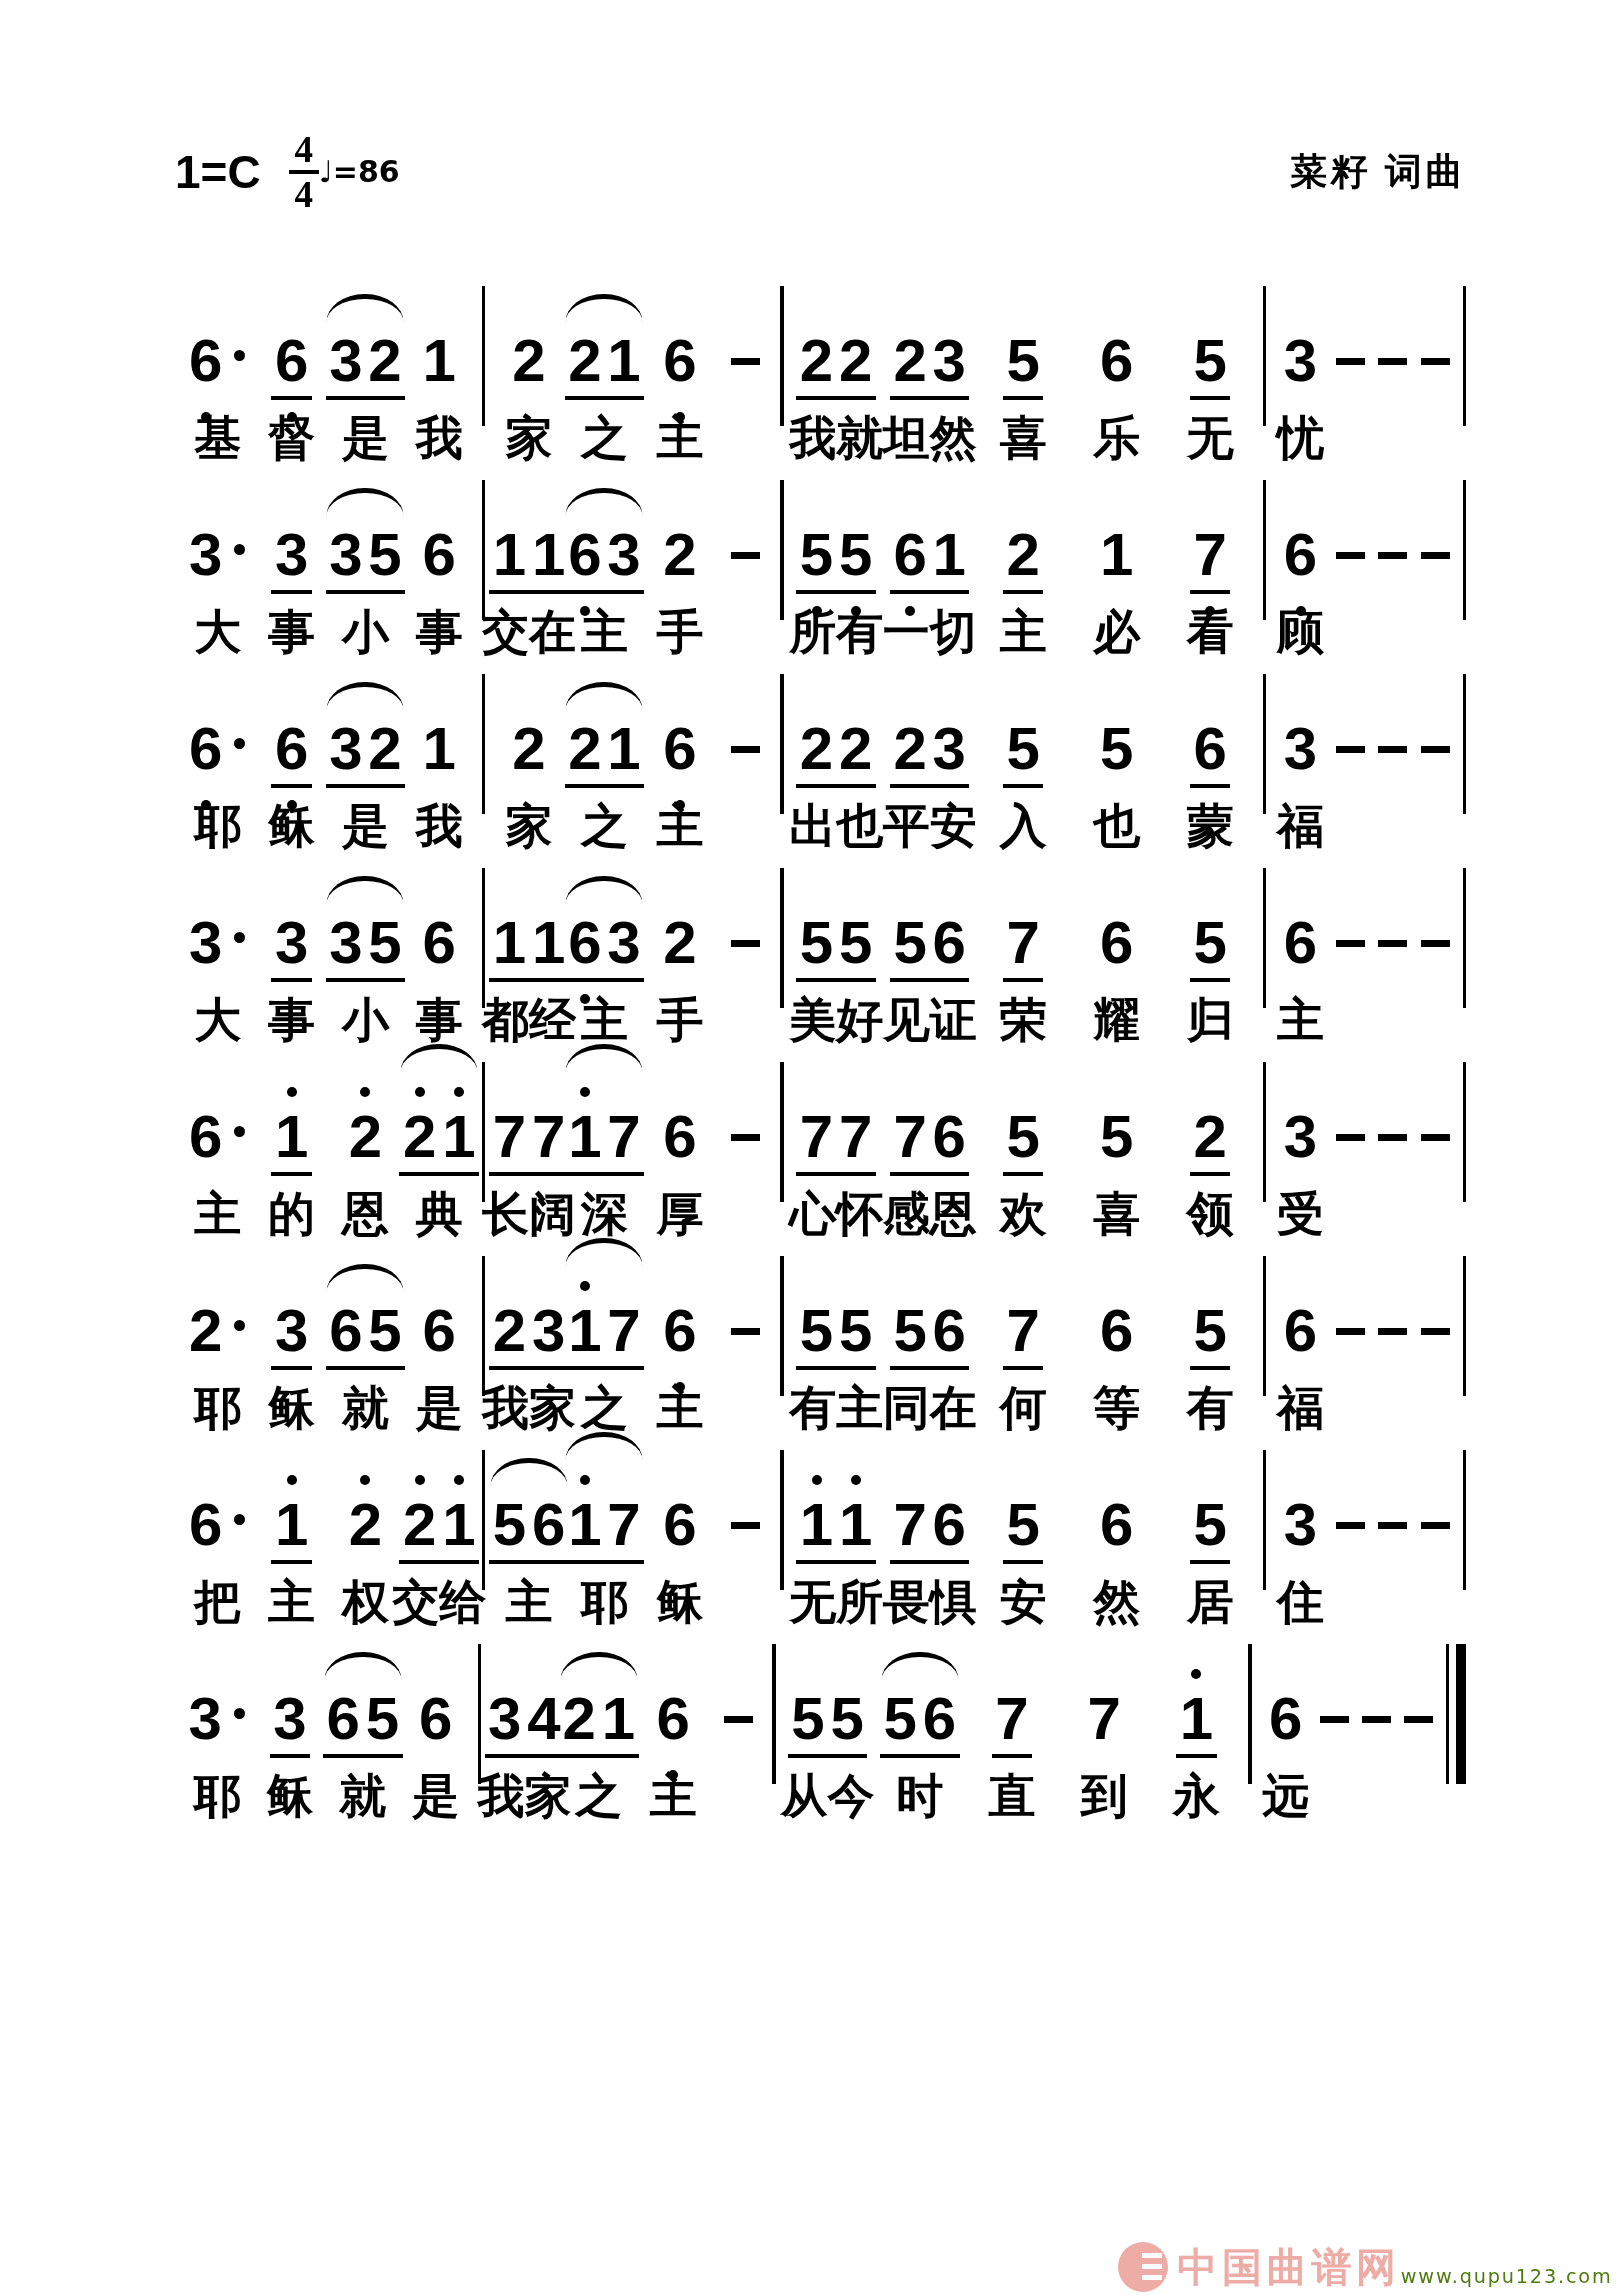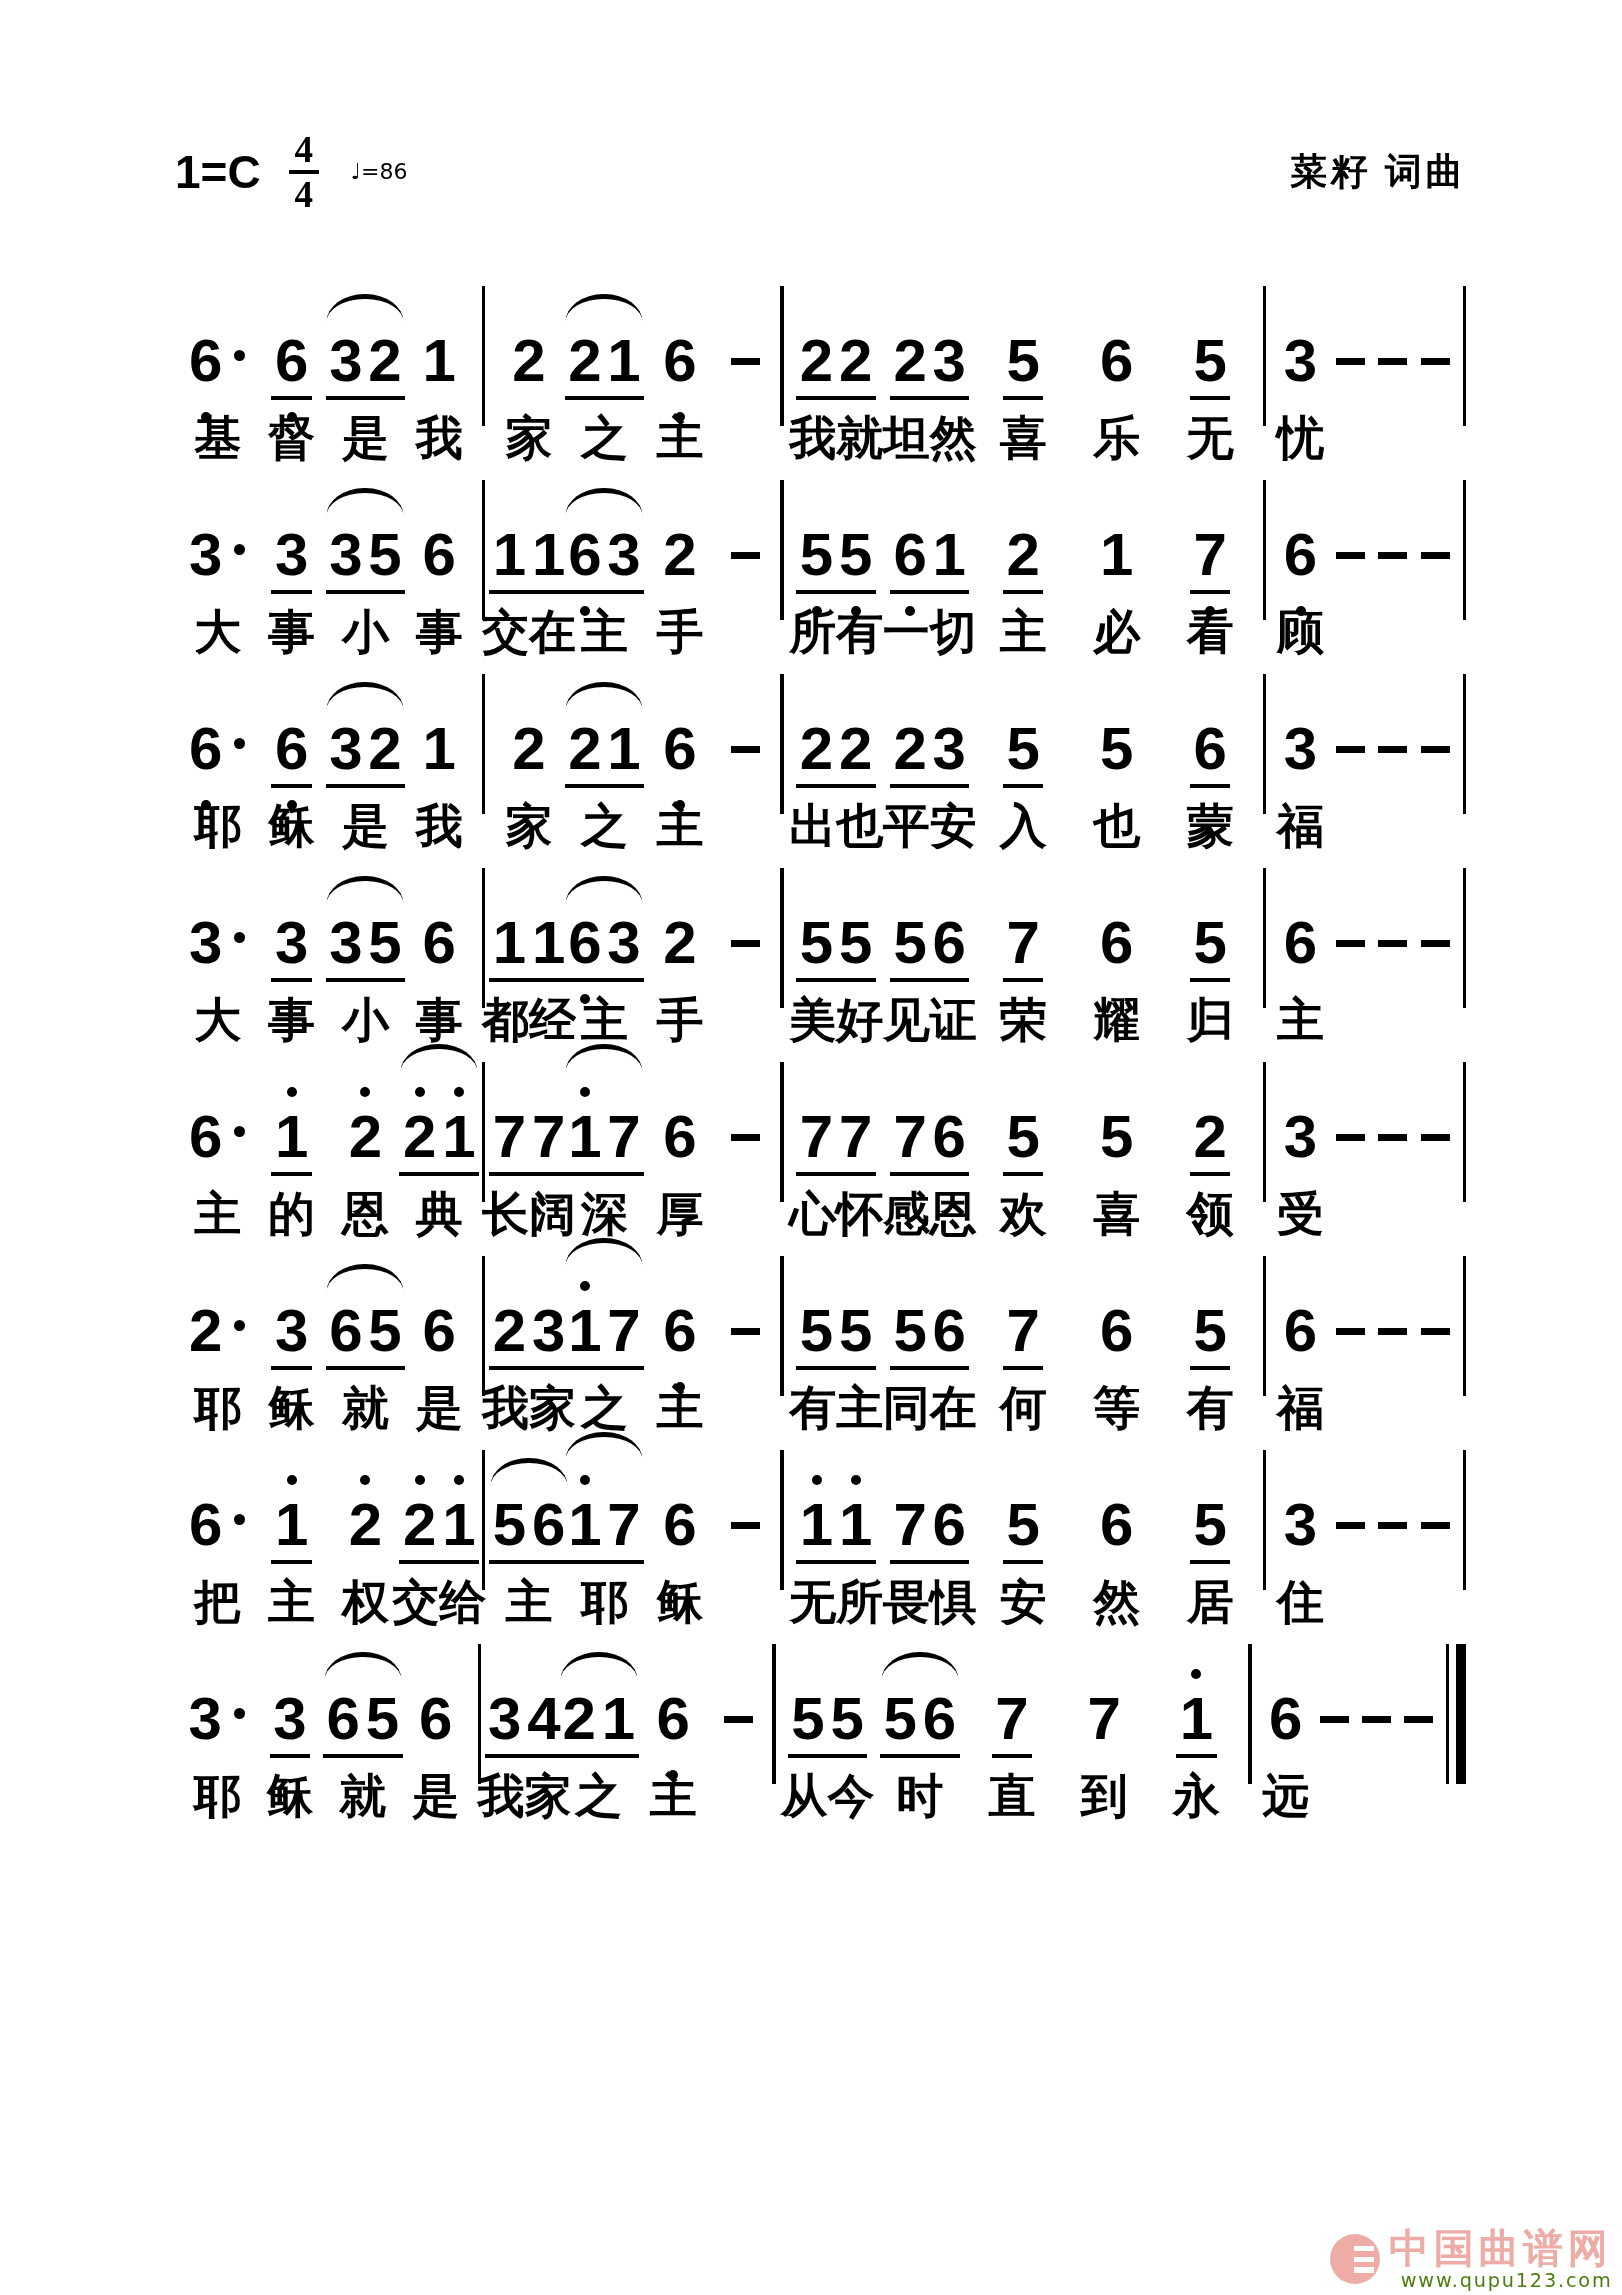--- a/index.html
+++ b/index.html
@@ -11,21 +11,21 @@
   .title{text-align:center;font-family:"DejaVu Serif","Liberation Serif",serif;
          font-weight:700;font-size:111px;line-height:1.15;letter-spacing:53px;
          text-indent:53px;white-space:nowrap;}
 
   
   .header{display:flex;align-items:center;margin-top:23.4px;height:99px;}
   .key{font-family:Liberation Sans, sans-serif;font-weight:700;font-size:46px;}
   .meter{display:inline-flex;flex-direction:column;align-items:center;margin-left:28px;}
   .meter .num{font-family:"Liberation Serif",serif;font-weight:700;font-size:37px;line-height:37px;}
   .meter .bar{width:30px;height:4.1px;background:#000;margin:2.3px 0;}
-  .tempo{margin-left:32px;font-family:"DejaVu Sans",sans-serif;font-weight:400;font-size:22px;}
+  .tempo{font-family:"DejaVu Sans",sans-serif;font-weight:700;font-size:30px;}
   .credit{margin-left:auto;font-weight:700;font-size:37px;letter-spacing:3.5px;}
 
   
   .score{margin-top:56px;}
   .system{display:flex;align-items:flex-start;height:194px;}
   .measure{display:flex;padding:0 5.8px;min-width:0;}
   .m1{flex:24;} .m2{flex:23;} .m3{flex:38;} .m4{flex:15;}
   .cell{flex:1;display:flex;flex-direction:column;align-items:center;min-width:0;}
   .cell.dashcell{flex:0.75;}
   .note-area{position:relative;height:134px;display:flex;align-items:flex-end;justify-content:center;}
@@ -51,21 +51,21 @@
   .finalbar .thin{width:3.5px;height:140px;background:#000;}
   .finalbar .thick{width:10px;height:140px;background:#000;}
   .lyric{font-weight:700;font-size:47px;line-height:1;height:54px;margin-top:2.3px;white-space:nowrap;}
 
   
   .watermark{position:absolute;right:10.5px;bottom:3.5px;display:flex;align-items:center;gap:9.4px;}
   .wm-logo{width:50px;height:50px;border-radius:50%;background:#edaca6;position:relative;flex:none;}
   .wm-logo .bars{position:absolute;right:5.8px;top:11.7px;width:20px;height:27px;
                  display:flex;flex-direction:column;justify-content:space-between;}
   .wm-logo .bars b{display:block;height:5.3px;background:#ffffff;}
-  .wm-texts{display:flex;flex-direction:column;align-items:flex-end;}
+  .wm-texts{display:flex;flex-direction:row;align-items:flex-end;}
   .wm-cn{color:#edaca6;font-weight:700;font-size:40px;letter-spacing:4.7px;line-height:1.05;}
   .wm-url{color:#4d7c0f;font-size:19.3px;letter-spacing:1.8px;font-family:"DejaVu Sans",sans-serif;}
 </style>
 </head>
 <body>
 
 <div class="sheet">
 
   <div class="header">
     <span class="key">1=C</span>

